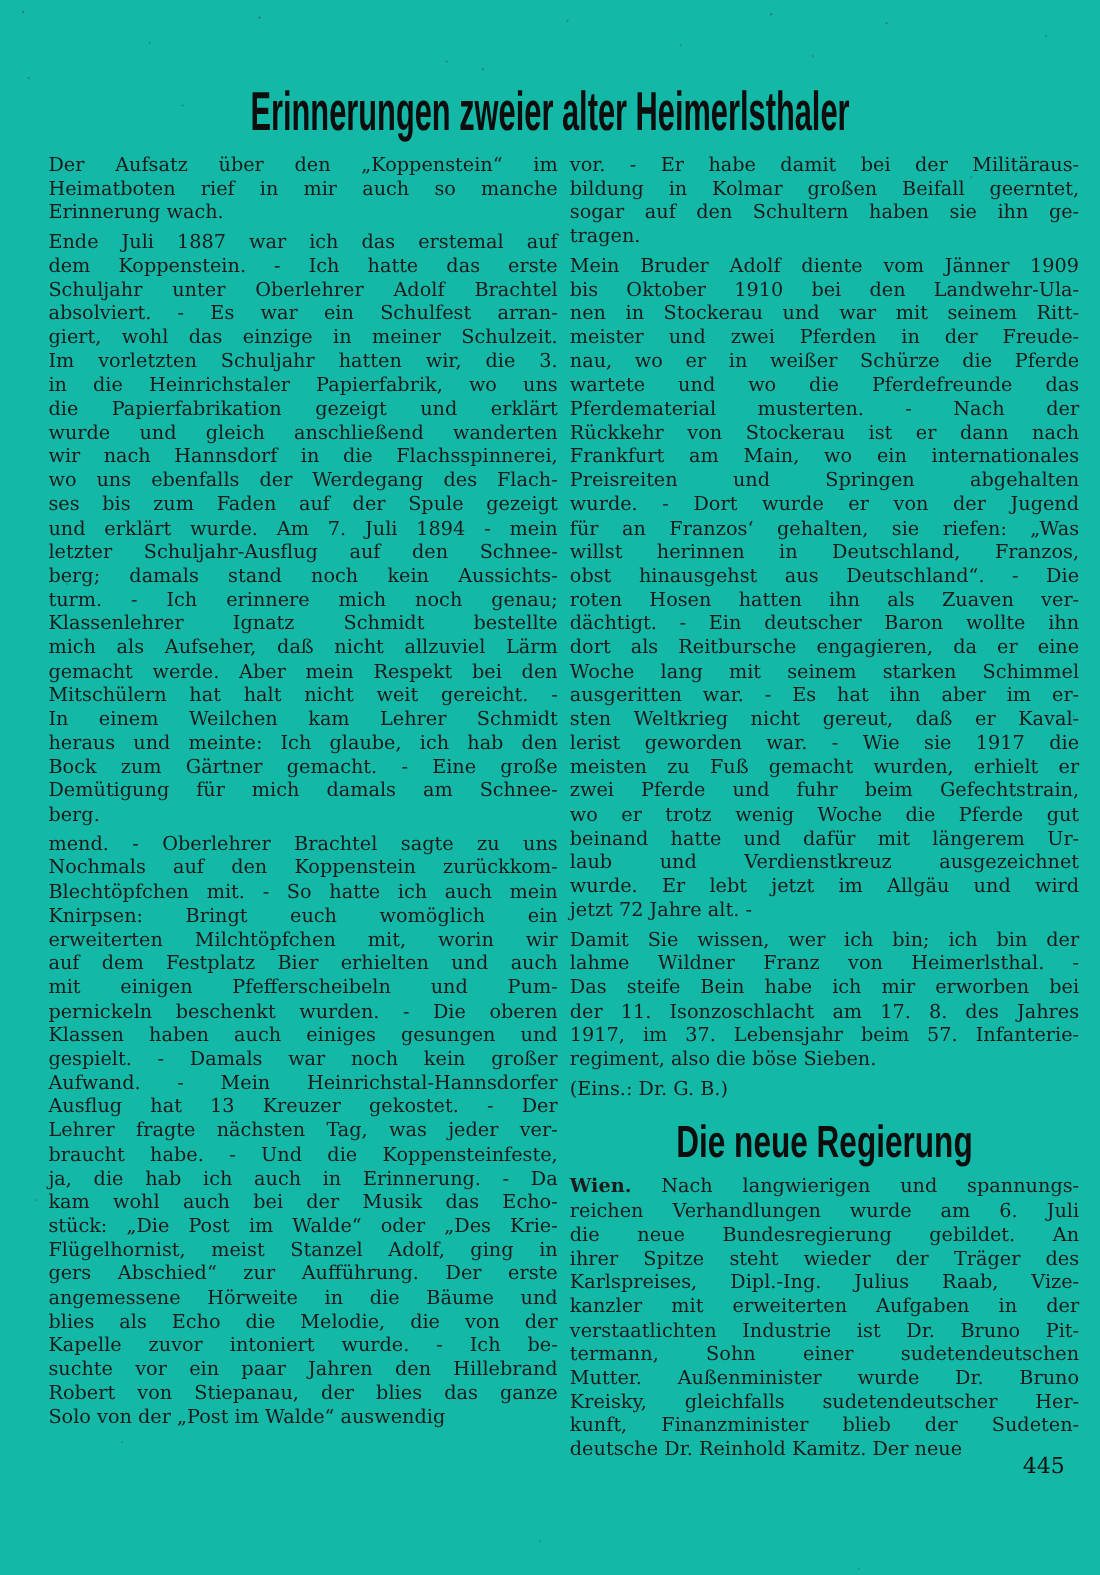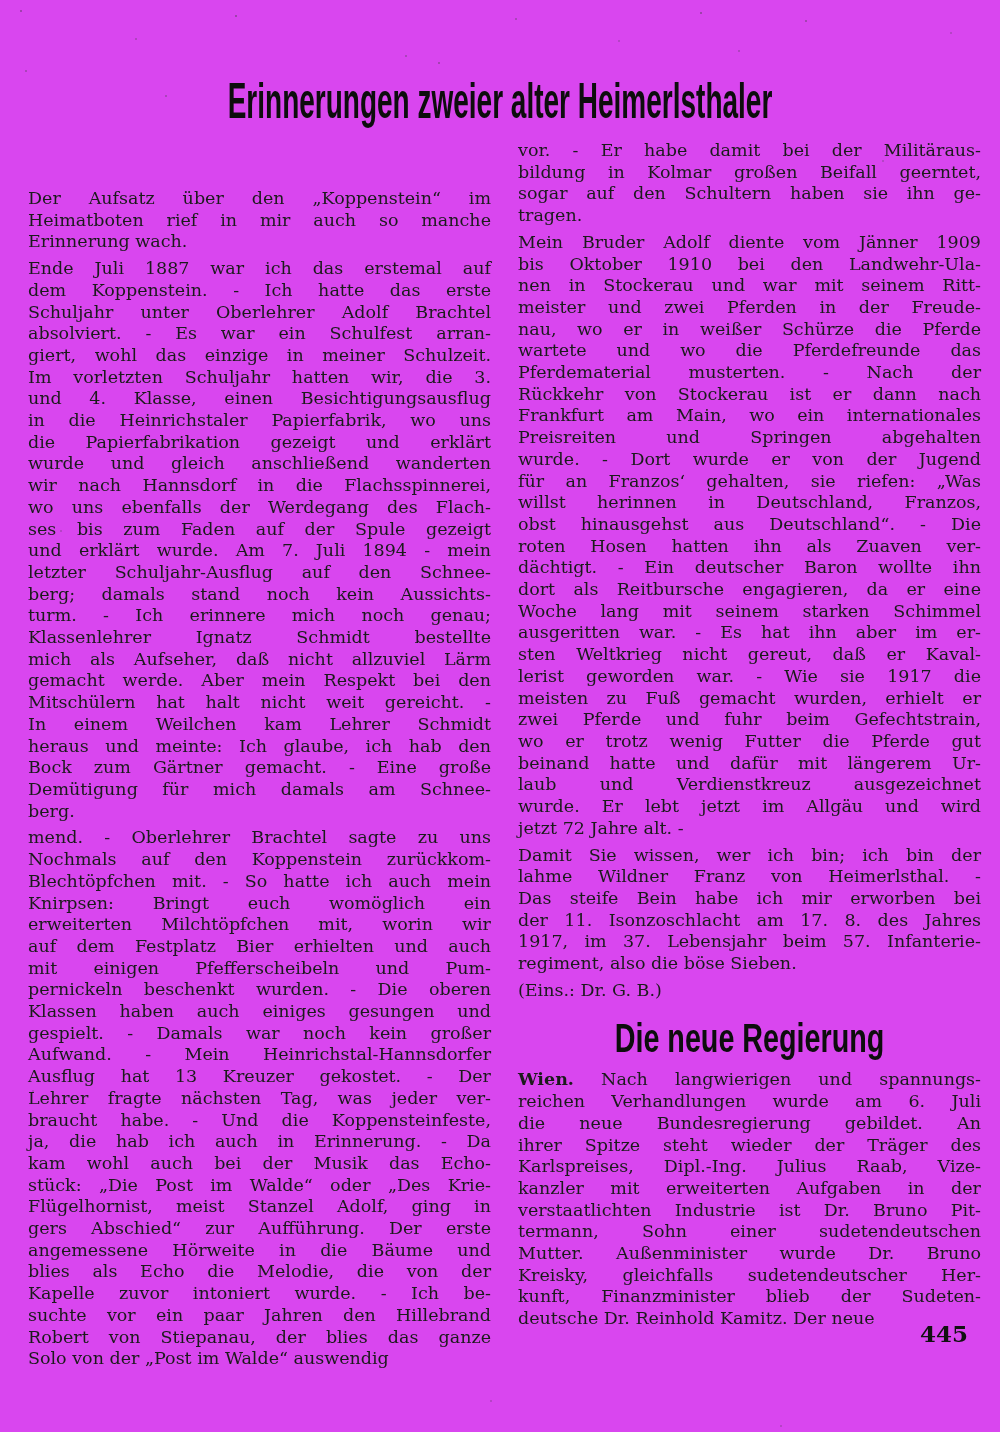--- a/index.html
+++ b/index.html
@@ -4,21 +4,21 @@
 <style>
   html, body {
     margin: 0;
     padding: 0;
     background: #e8e7e3;
   }
   .page {
     position: relative;
     width: 1000px;
     height: 1432px;
-    background: #d946ef;
+    background: #14b8a6;
     color: #1b1b1b;
     font-family: "DejaVu Serif", "Liberation Serif", serif;
     overflow: hidden;
   }
   
   .noise {
     position: absolute;
     top: 10px; left: 20px;
     width: 2px; height: 2px;
     background: rgba(50,50,50,.45);
@@ -52,21 +52,21 @@
     transform-origin: 50% 50%;
     white-space: nowrap;
   }
   .column {
     position: absolute;
     top: 140px;
     width: 463px;
     font-size: 17.5px;
     line-height: 21.7px;
   }
-  .column-left  { left: 28px; margin-top: 48px; }
+  .column-left  { left: 44px; }
   .column-right { left: 518px; }
   .para { margin: 0 0 5px 0; }
   .line {
     text-align: justify;
     white-space: normal;
   }
   .line.just { text-align-last: justify; }
   .byline {
     padding-right: 40px;
     margin-top: 2px;
@@ -80,22 +80,22 @@
     line-height: 42px;
     color: #0d0d0d;
     transform: scaleX(0.70);
     transform-origin: 50% 50%;
     white-space: nowrap;
   }
   .page-number {
     position: absolute;
     top: 1320px;
     right: 32px;
-    font-weight: bold;
-    font-size: 23px;
+    font-weight: normal;
+    font-size: 20px;
     color: #111;
   }
 </style>
 </head>
 <body>
 
 <div class="page">
   <div class="noise"></div>
 
   <h1 class="article-title">Erinnerungen zweier alter Heimerlsthaler</h1>
@@ -106,21 +106,20 @@
         <div class="line just">Heimatboten rief in mir auch so manche</div>
         <div class="line">Erinnerung wach.</div>
       </div>
       <div class="para">
         <div class="line just">Ende Juli 1887 war ich das erstemal auf</div>
         <div class="line just">dem Koppenstein. - Ich hatte das erste</div>
         <div class="line just">Schuljahr unter Oberlehrer Adolf Brachtel</div>
         <div class="line just">absolviert. - Es war ein Schulfest arran-</div>
         <div class="line just">giert, wohl das einzige in meiner Schulzeit.</div>
         <div class="line just">Im vorletzten Schuljahr hatten wir, die 3.</div>
-        <div class="line just">und 4. Klasse, einen Besichtigungsausflug</div>
         <div class="line just">in die Heinrichstaler Papierfabrik, wo uns</div>
         <div class="line just">die Papierfabrikation gezeigt und erklärt</div>
         <div class="line just">wurde und gleich anschließend wanderten</div>
         <div class="line just">wir nach Hannsdorf in die Flachsspinnerei,</div>
         <div class="line just">wo uns ebenfalls der Werdegang des Flach-</div>
         <div class="line just">ses bis zum Faden auf der Spule gezeigt</div>
         <div class="line just">und erklärt wurde. Am 7. Juli 1894 - mein</div>
         <div class="line just">letzter Schuljahr-Ausflug auf den Schnee-</div>
         <div class="line just">berg; damals stand noch kein Aussichts-</div>
         <div class="line just">turm. - Ich erinnere mich noch genau;</div>
@@ -187,21 +186,21 @@
         <div class="line just">obst hinausgehst aus Deutschland“. - Die</div>
         <div class="line just">roten Hosen hatten ihn als Zuaven ver-</div>
         <div class="line just">dächtigt. - Ein deutscher Baron wollte ihn</div>
         <div class="line just">dort als Reitbursche engagieren, da er eine</div>
         <div class="line just">Woche lang mit seinem starken Schimmel</div>
         <div class="line just">ausgeritten war. - Es hat ihn aber im er-</div>
         <div class="line just">sten Weltkrieg nicht gereut, daß er Kaval-</div>
         <div class="line just">lerist geworden war. - Wie sie 1917 die</div>
         <div class="line just">meisten zu Fuß gemacht wurden, erhielt er</div>
         <div class="line just">zwei Pferde und fuhr beim Gefechtstrain,</div>
-        <div class="line just">wo er trotz wenig Futter die Pferde gut</div>
+        <div class="line just">wo er trotz wenig Woche die Pferde gut</div>
         <div class="line just">beinand hatte und dafür mit längerem Ur-</div>
         <div class="line just">laub und Verdienstkreuz ausgezeichnet</div>
         <div class="line just">wurde. Er lebt jetzt im Allgäu und wird</div>
         <div class="line">jetzt 72 Jahre alt. -</div>
       </div>
       <div class="para">
         <div class="line just">Damit Sie wissen, wer ich bin; ich bin der</div>
         <div class="line just">lahme Wildner Franz von Heimerlsthal. -</div>
         <div class="line just">Das steife Bein habe ich mir erworben bei</div>
         <div class="line just">der 11. Isonzoschlacht am 17. 8. des Jahres</div>

